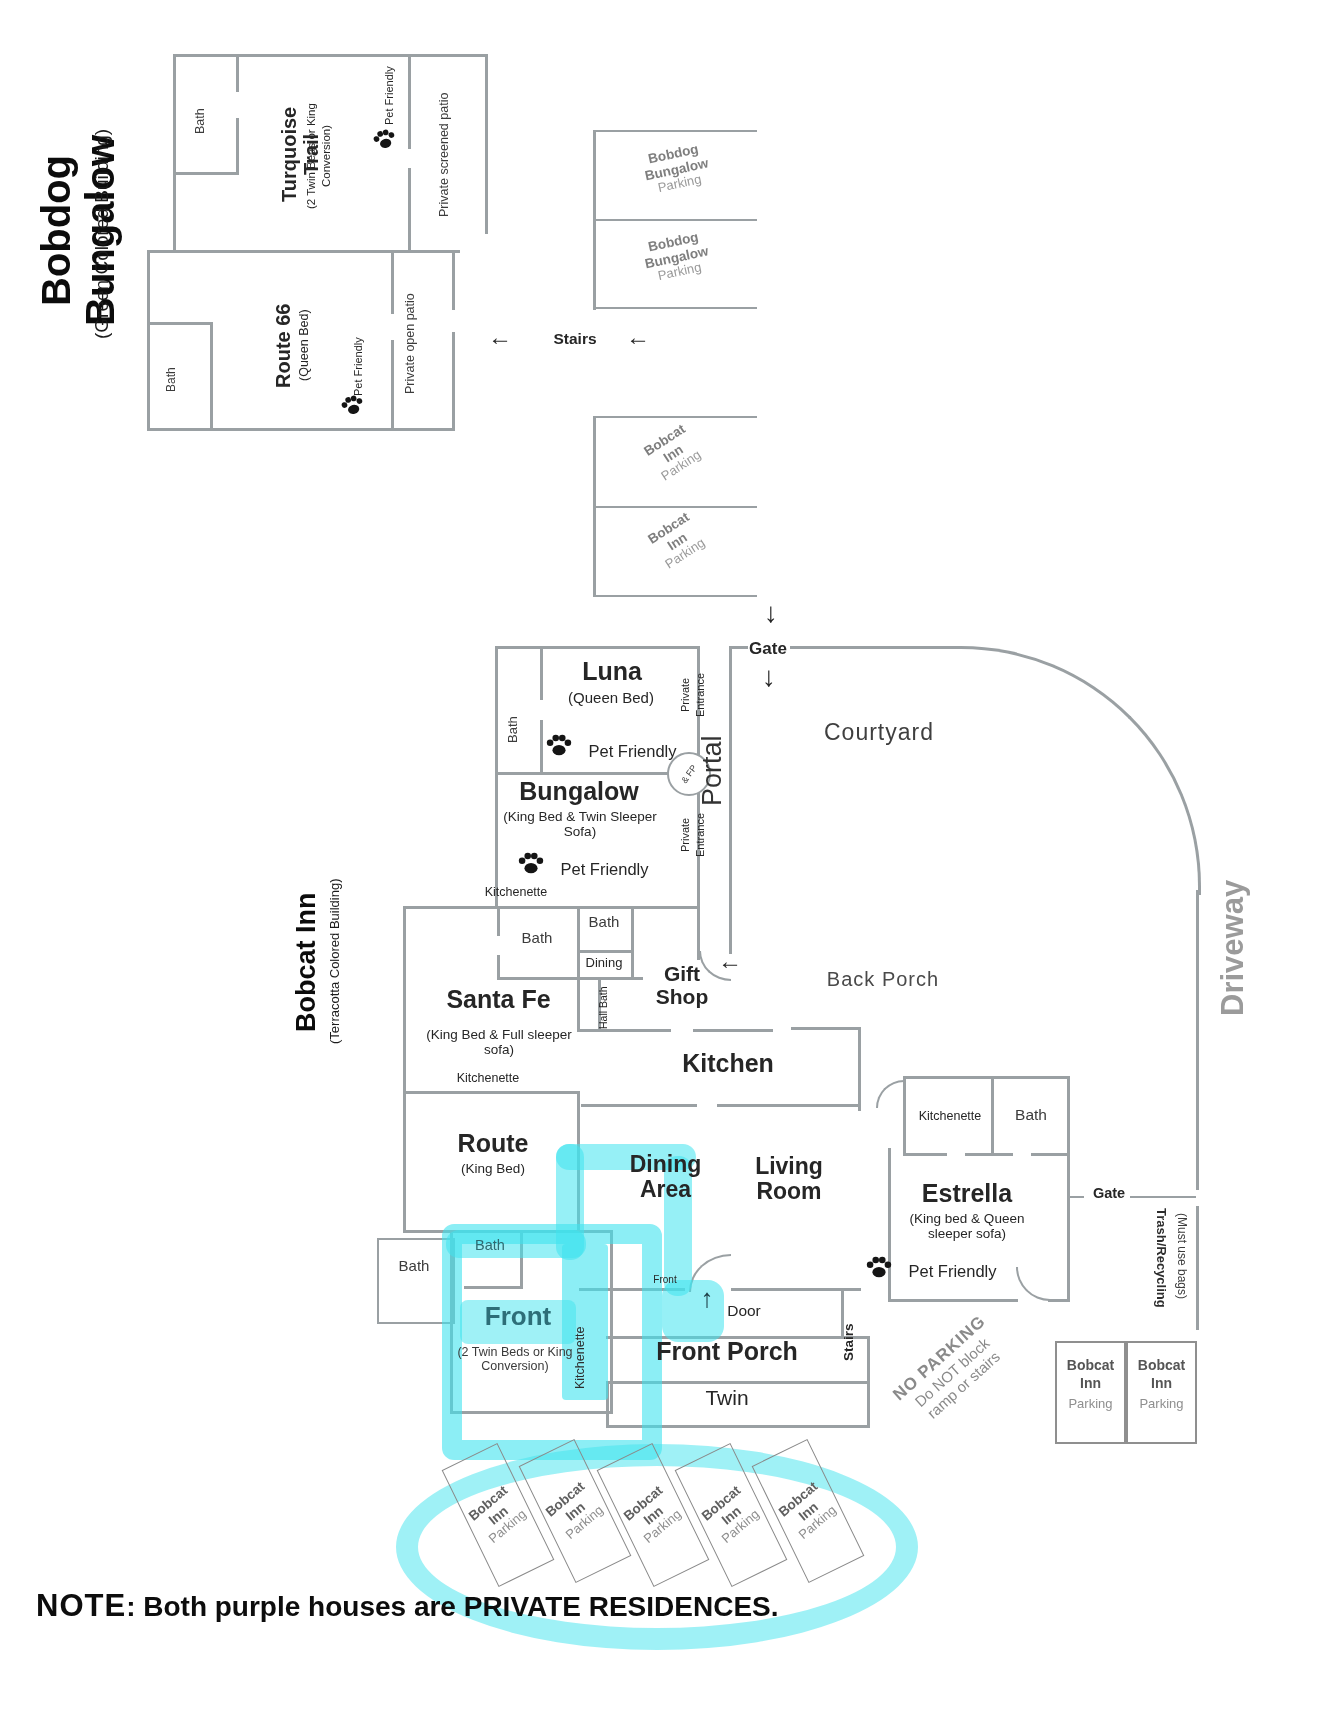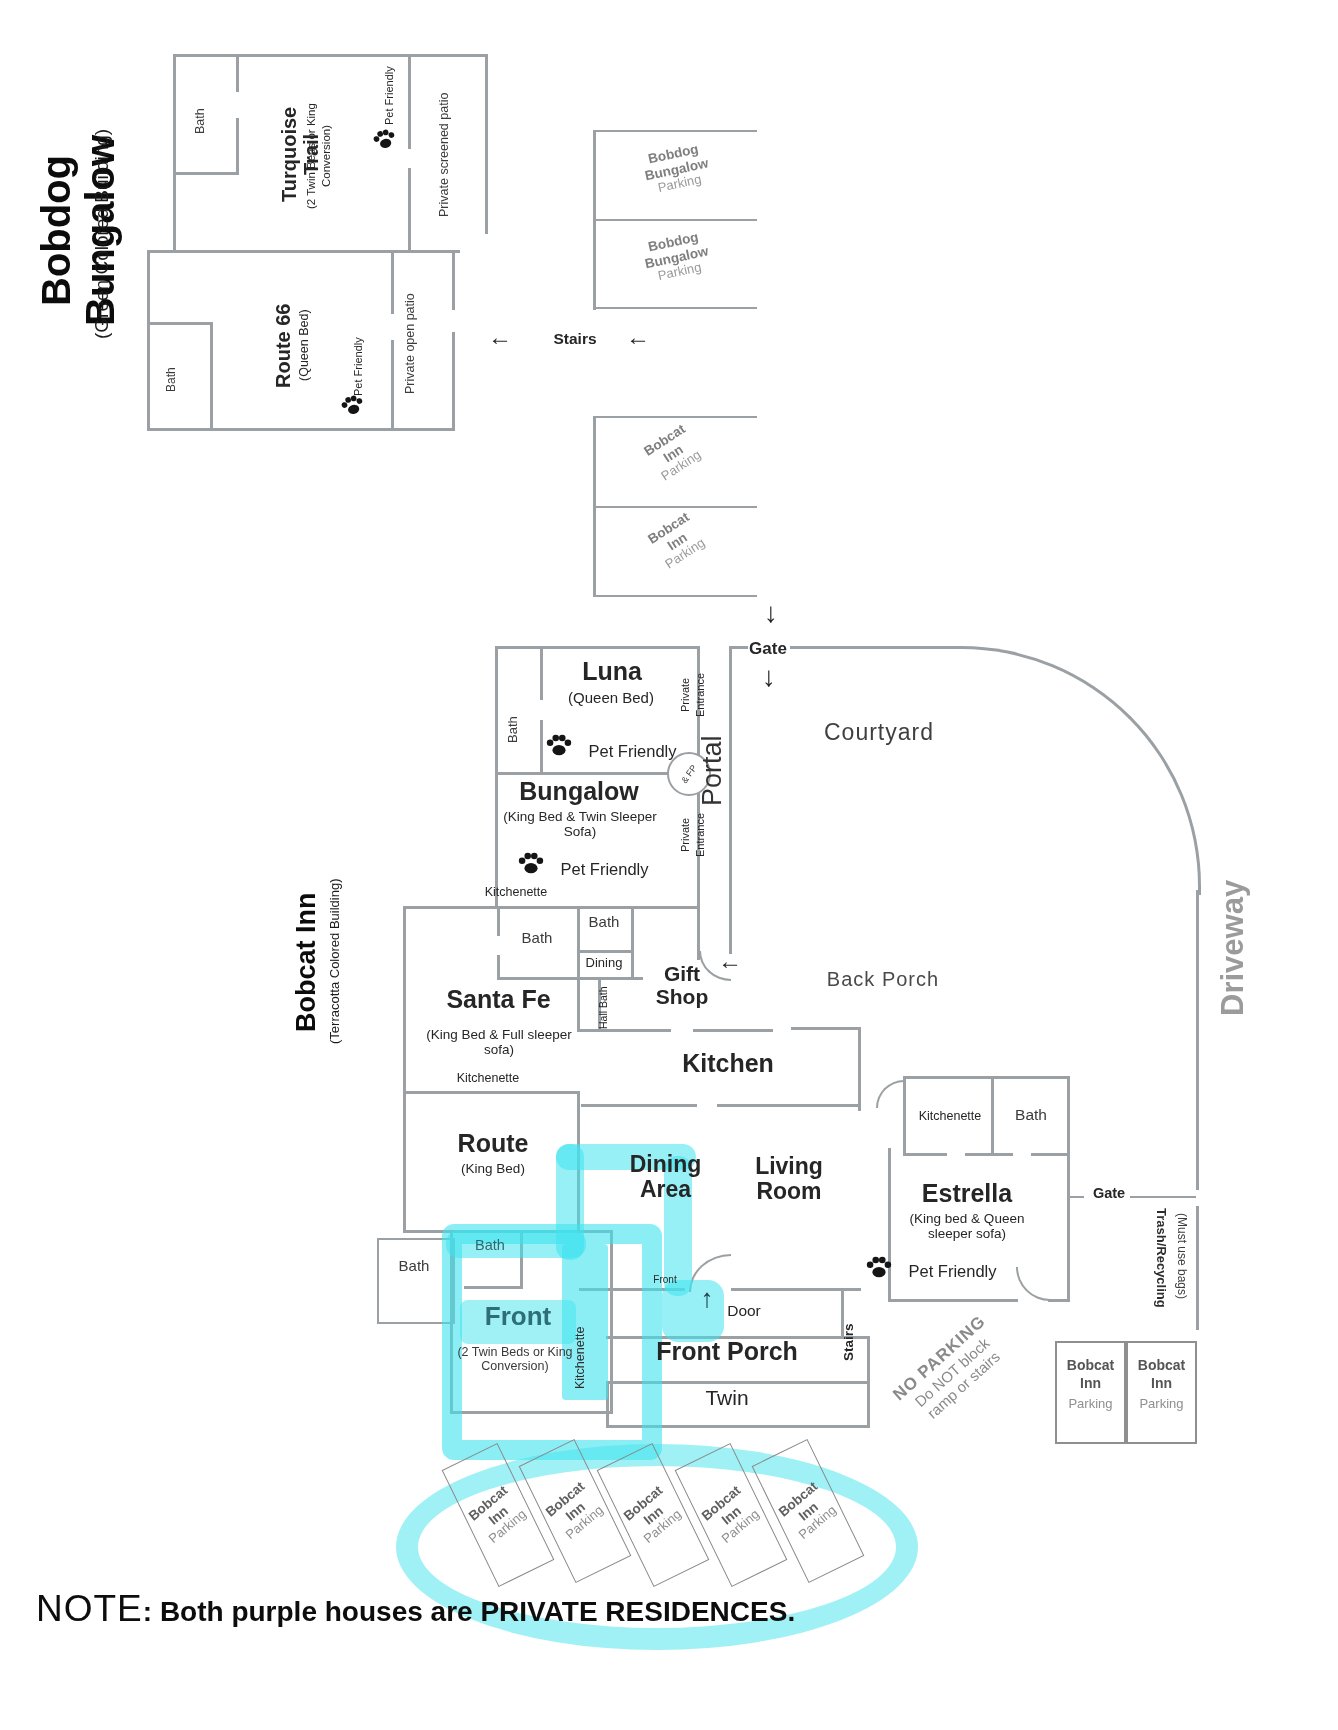--- a/index.html
+++ b/index.html
@@ -314,16 +314,16 @@
     </div>
   </div>
   <div class="stall" style="left:777px;top:1446px;width:60px;height:128px;transform:rotate(-26deg)">
     <div class="stalltxt" style="transform:rotate(-14deg)">
       <div class="b" style="font-size:13.5px;color:#5f5f5f;width:50px;text-align:center">Bobcat Inn</div>
       <div style="font-size:13px;color:#8f8f8f">Parking</div>
     </div>
   </div>
 
   <div class="note" style="left:36px;top:1588px">
-    <span class="b" style="font-size:37px;font-weight:400;letter-spacing:1px">NOTE</span><span class="b" style="font-size:28px">: Both purple houses are PRIVATE RESIDENCES.</span>
+    <span class="b" style="font-size:31px;font-weight:700;letter-spacing:1px">NOTE</span><span class="b" style="font-size:28px">: Both purple houses are PRIVATE RESIDENCES.</span>
   </div>
 
 </div>
 
 </body></html>

